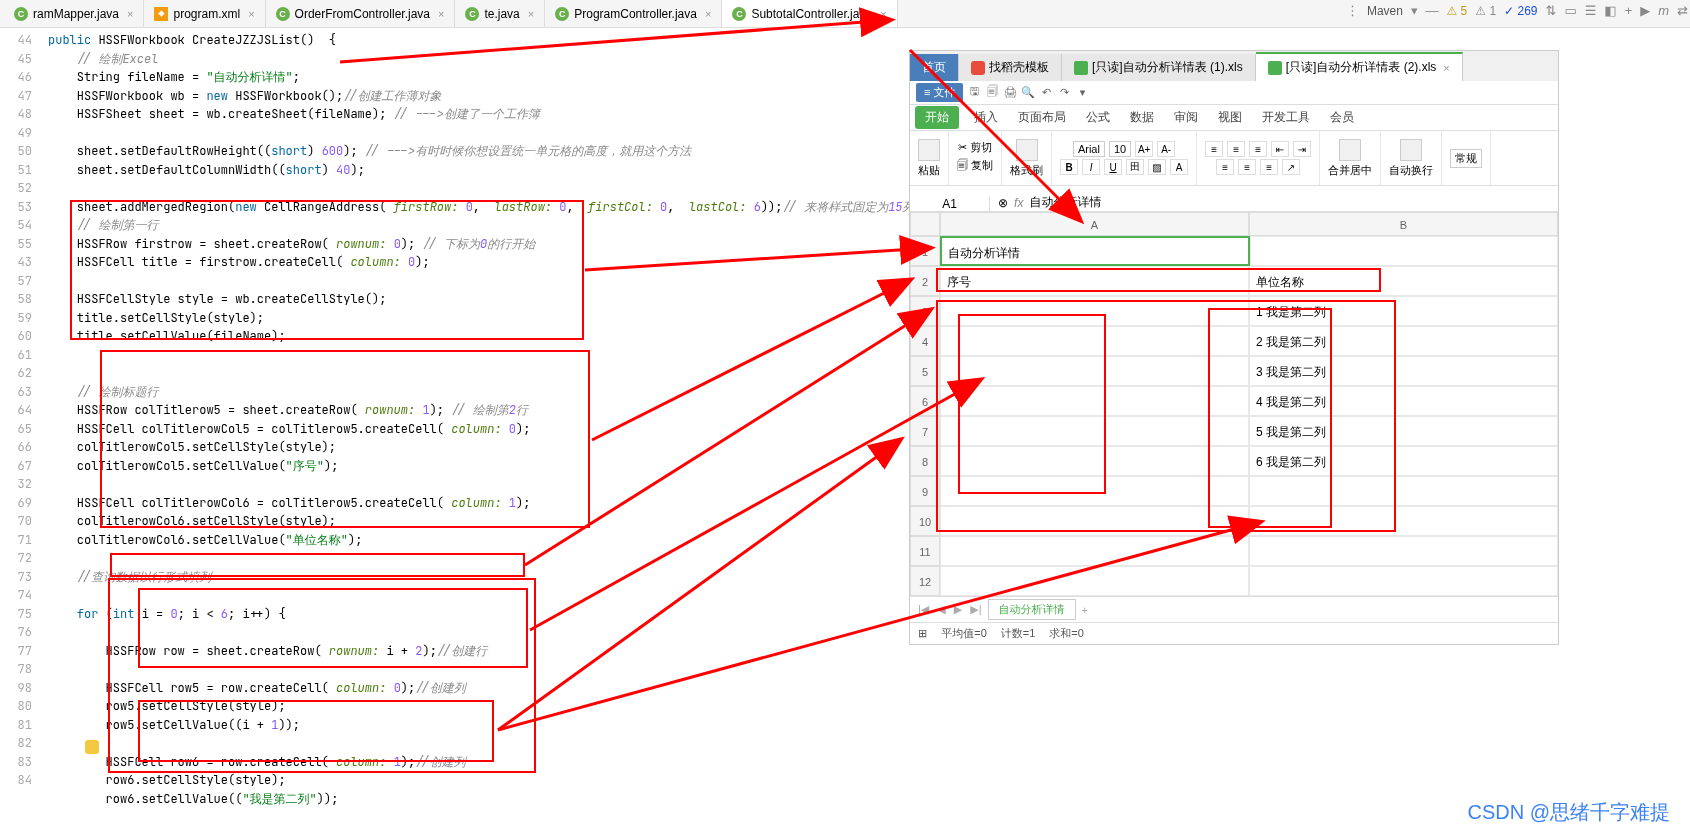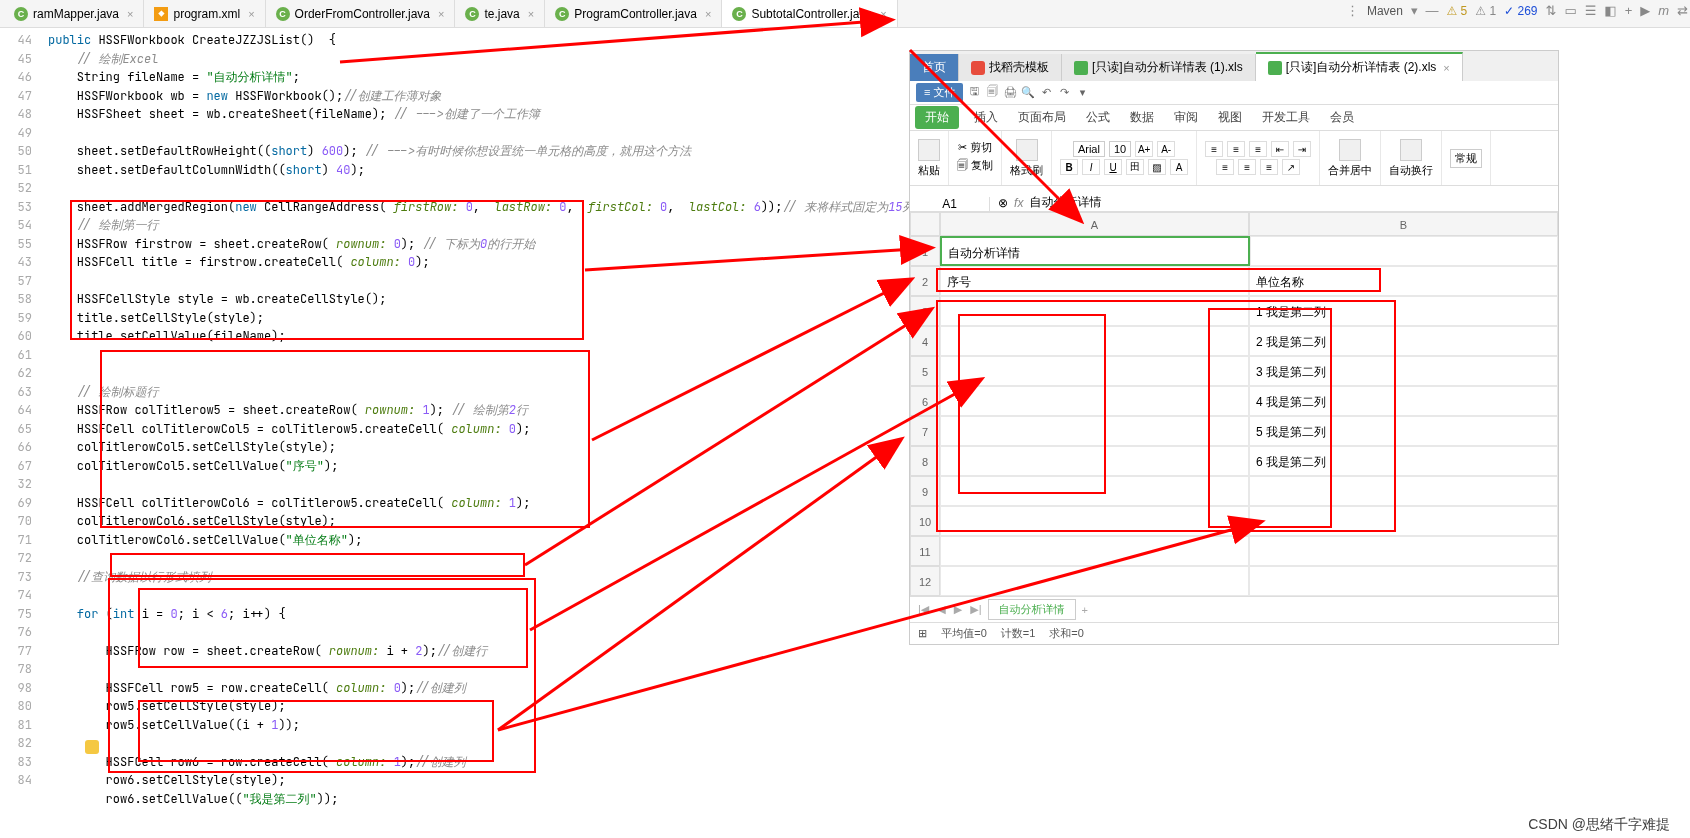--- a/index.html
+++ b/index.html
@@ -79,21 +79,21 @@
     
     .ss-sheet-tabs { display: flex; height: 26px; align-items: center; border-top: 1px solid #ddd; font-size: 11px; padding: 0 6px; gap: 4px; }
     .sheet-tab { padding: 2px 10px; background: #fff; border: 1px solid #ccc; color: #4caf50; }
     .nav-arr { color: #aaa; cursor: pointer; padding: 0 2px; }
     
     .ss-status { height: 22px; display: flex; align-items: center; padding: 0 8px; gap: 14px; font-size: 11px; color: #555; border-top: 1px solid #ddd; }
     
     
     svg.arrows { position: absolute; top: 0; left: 0; width: 1690px; height: 838px; pointer-events: none; }
     
-    .watermark { position: absolute; right: 20px; bottom: 4px; color: #404040; font-size: 14px; }
+    .watermark { position: absolute; right: 20px; bottom: 12px; color: #3b82f6; font-size: 20px; }
   </style>
 </head>
 <body>
 
 <div class="ide-tabs">
   <div class="ide-tab">
       <span class="tab-icon-c">C</span>
       <span>ramMapper.java</span>
       <span class="tab-close">×</span>
     </div>

